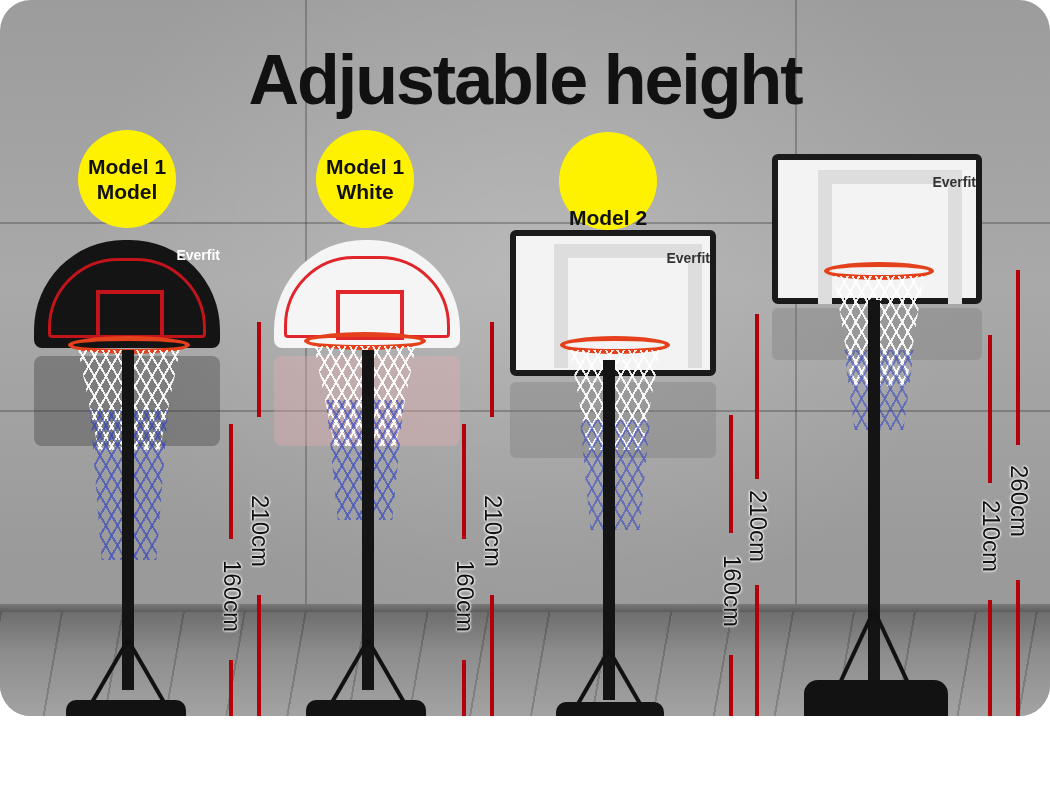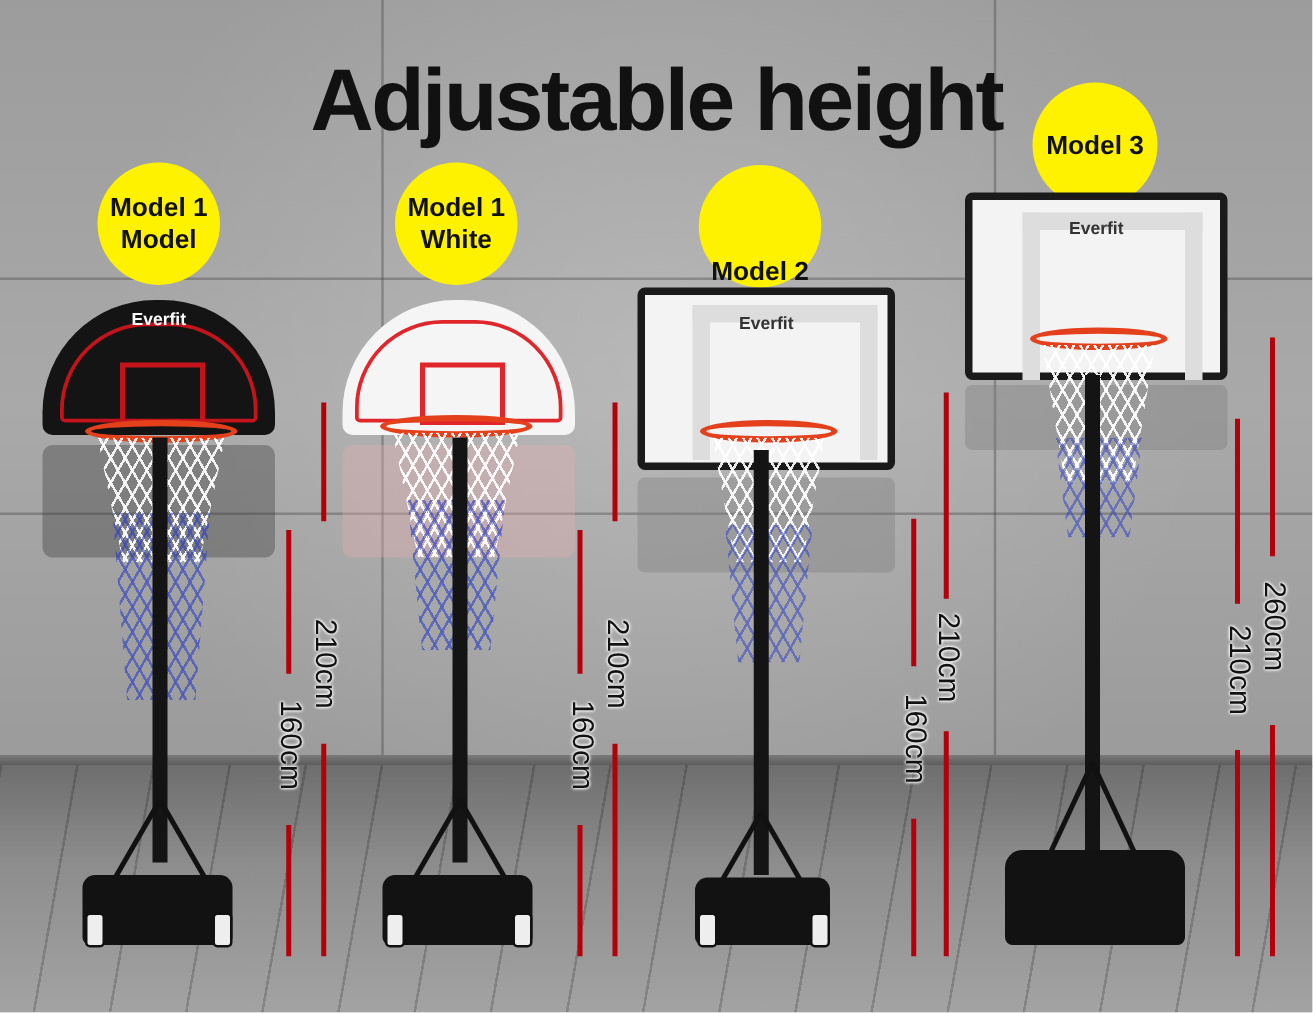--- a/index.html
+++ b/index.html
@@ -1,31 +1,31 @@
 <!DOCTYPE html>
 <html><head>
 <meta charset="utf-8">
 <style>
   html,body{margin:0;padding:0;}
   body{width:1050px;height:810px;overflow:hidden;font-family:"Liberation Sans",sans-serif;}
-  .scene{position:relative;width:1050px;height:810px;overflow:hidden;
+  .scene{position:relative;width:1050px;height:716px;overflow:hidden;
     background:
       radial-gradient(ellipse at 50% 35%, rgba(255,255,255,0.18), rgba(0,0,0,0) 60%),
-      linear-gradient(#9c9c9c,#a9a9a9 40%,#9a9a9a 78%);}
+      linear-gradient(#9c9c9c,#a9a9a9 40%,#9a9a9a 78%); border-radius: 31px;}
   .wall-seam{position:absolute;background:rgba(60,60,60,0.35);}
   .floor{position:absolute;left:0;right:0;top:612px;bottom:0;
     background:
       repeating-linear-gradient(100deg, rgba(0,0,0,0.18) 0 2px, rgba(0,0,0,0) 2px 60px),
       linear-gradient(#6e6e6e,#8d8d8d 40%,#a3a3a3);}
   .floor-edge{position:absolute;left:0;right:0;top:604px;height:10px;background:linear-gradient(#7a7a7a,#555);}
   .title{position:absolute;left:0;width:1050px;top:40px;text-align:center;font-weight:bold;font-size:70px;letter-spacing:-2px;color:#111;}
   .badge{position:absolute;border-radius:50%;background:#fff200;display:flex;align-items:center;justify-content:center;text-align:center;flex-direction:column;}
   .badge span{display:block;font-weight:bold;font-size:21px;line-height:25px;color:#111;}
   .board{position:absolute;box-sizing:border-box;}
-  .board-logo{position:absolute;left:0;right:0;text-align:center;font-size:14px;font-weight:bold;}
+  .board-logo{position:absolute;left:0;right:0;text-align:right;font-size:14px;font-weight:bold;}
   .rim{position:absolute;border:5px solid #e5401c;border-radius:50%;height:18px;box-sizing:border-box;}
   .net{position:absolute;
     background:
       repeating-linear-gradient(60deg, rgba(255,255,255,0.9) 0 2px, rgba(0,0,0,0) 2px 10px),
       repeating-linear-gradient(-60deg, rgba(255,255,255,0.9) 0 2px, rgba(0,0,0,0) 2px 10px);
     clip-path:polygon(0 0,100% 0,80% 100%,20% 100%);}
   .net-blue{position:absolute;
     background:
       repeating-linear-gradient(60deg, rgba(40,60,200,0.8) 0 2px, rgba(0,0,0,0) 2px 10px),
       repeating-linear-gradient(-60deg, rgba(40,60,200,0.8) 0 2px, rgba(0,0,0,0) 2px 10px);
@@ -121,23 +121,20 @@
   <div class="base" style="left:556px;top:702px;width:108px;height:54px;"></div>
   <div class="wheel" style="left:558px;top:730px;"></div>
   <div class="wheel" style="left:648px;top:730px;"></div>
   <div class="mline" style="left:755px;top:314px;height:165px;"></div>
   <div class="mlabel" style="left:744px;top:490px;">210cm</div>
   <div class="mline" style="left:755px;top:585px;height:180px;"></div>
   <div class="mline" style="left:729px;top:415px;height:118px;"></div>
   <div class="mlabel" style="left:718px;top:555px;">160cm</div>
   <div class="mline" style="left:729px;top:655px;height:110px;"></div>
 
-  <div class="badge" style="left:826px;top:66px;width:100px;height:100px;">
-    <span>Model 3</span>
-  </div>
   <div class="board" style="left:772px;top:154px;width:210px;height:150px;background:#f3f3f3;border:6px solid #1a1a1a;border-radius:6px;">
     <div style="position:absolute;left:40px;top:10px;width:116px;height:120px;border:14px solid #ddd;border-bottom:none;"></div>
     <div class="board-logo" style="top:14px;color:#333;">Everfit</div>
   </div>
   <div class="ghost board" style="left:772px;top:308px;width:210px;height:52px;background:#777;border-radius:6px;"></div>
   <div class="rim" style="left:824px;top:262px;width:110px;"></div>
   <div class="net" style="left:834px;top:276px;width:90px;height:110px;"></div>
   <div class="net-blue" style="left:844px;top:350px;width:70px;height:80px;opacity:0.6;"></div>
   <div class="pole" style="left:868px;top:300px;height:400px;"></div>
   <div class="brace" style="left:872px;top:610px;height:90px;transform:rotate(25deg);"></div>

